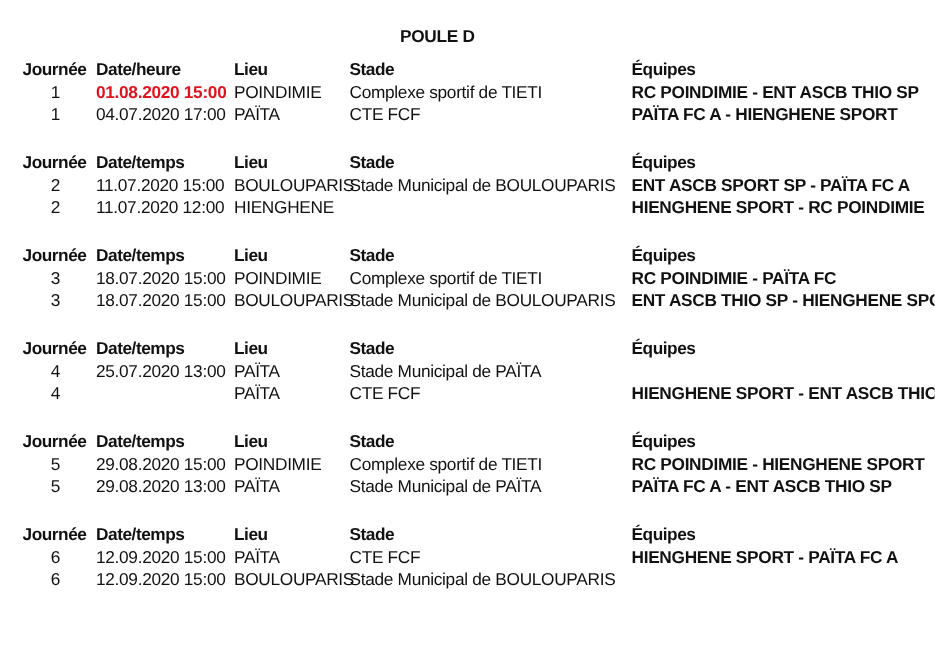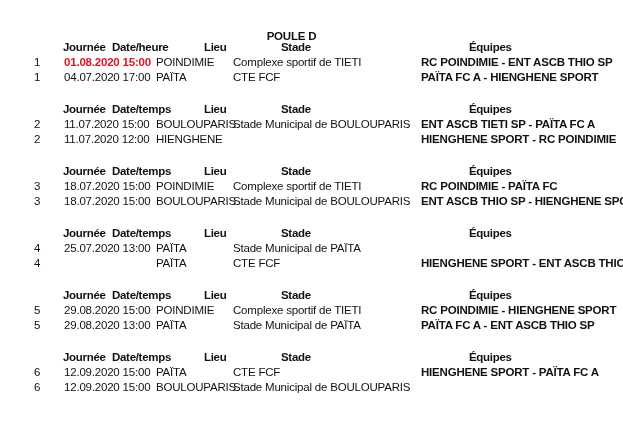--- a/index.html
+++ b/index.html
@@ -3,31 +3,31 @@
 <meta charset="utf-8">
 <style>
   html, body { margin: 0; padding: 0; background: #ffffff; }
   body {
     width: 623px; height: 441px; position: relative; overflow: hidden;
     font-family: "Liberation Sans", "DejaVu Sans", sans-serif;
     font-size: 11.5px; color: #111111;
   }
   .title {
     position: absolute; top: 19px; left: 0; width: 583px; text-align: center;
-    font-weight: bold; font-size: 11.5px; letter-spacing: -0.2px; margin-top: 11px;
+    font-weight: bold; font-size: 11.5px; letter-spacing: -0.2px;
   }
   .section { position: absolute; left: 0; width: 623px; }
   .row { position: absolute; left: 0; height: 15px; width: 623px; white-space: nowrap; }
   .cell { position: absolute; top: 0; line-height: 15px; }
   .c-j { left: 14px; width: 46px; text-align: center; }
   .c-d { left: 64px; }
   .c-l { left: 156px; }
   .c-s { left: 233px; }
   .c-e { left: 421px; font-weight: bold; letter-spacing: -0.3px; }
-  .hdr .cell { font-weight: bold; letter-spacing: -0.3px; margin-left: 48px; }
+  .hdr .cell { font-weight: bold; letter-spacing: -0.3px; }
   .hdr .c-j { left: 15px; width: auto; text-align: left; }
   .body-row .cell { letter-spacing: -0.2px; }
   .hl { color: #e0141e; font-weight: bold; }
 </style>
 </head>
 <body>
 
 <div class="title">POULE D</div>
 
 <div class="section" style="top:40px;">
@@ -60,21 +60,21 @@
     <span class="cell c-d">Date/temps</span>
     <span class="cell c-l">Lieu</span>
     <span class="cell c-s">Stade</span>
     <span class="cell c-e">Équipes</span>
   </div>
   <div class="row body-row" style="top:15px;">
     <span class="cell c-j">2</span>
     <span class="cell c-d">11.07.2020 15:00</span>
     <span class="cell c-l">BOULOUPARIS</span>
     <span class="cell c-s">Stade Municipal de BOULOUPARIS</span>
-    <span class="cell c-e">ENT ASCB TIETI SP - PAÏTA FC A</span>
+    <span class="cell c-e">ENT ASCB SPORT SP - PAÏTA FC A</span>
   </div>
   <div class="row body-row" style="top:30px;">
     <span class="cell c-j">2</span>
     <span class="cell c-d">11.07.2020 12:00</span>
     <span class="cell c-l">HIENGHENE</span>
     <span class="cell c-e">HIENGHENE SPORT - RC POINDIMIE</span>
   </div>
 </div>
 
 <div class="section" style="top:164px;">

